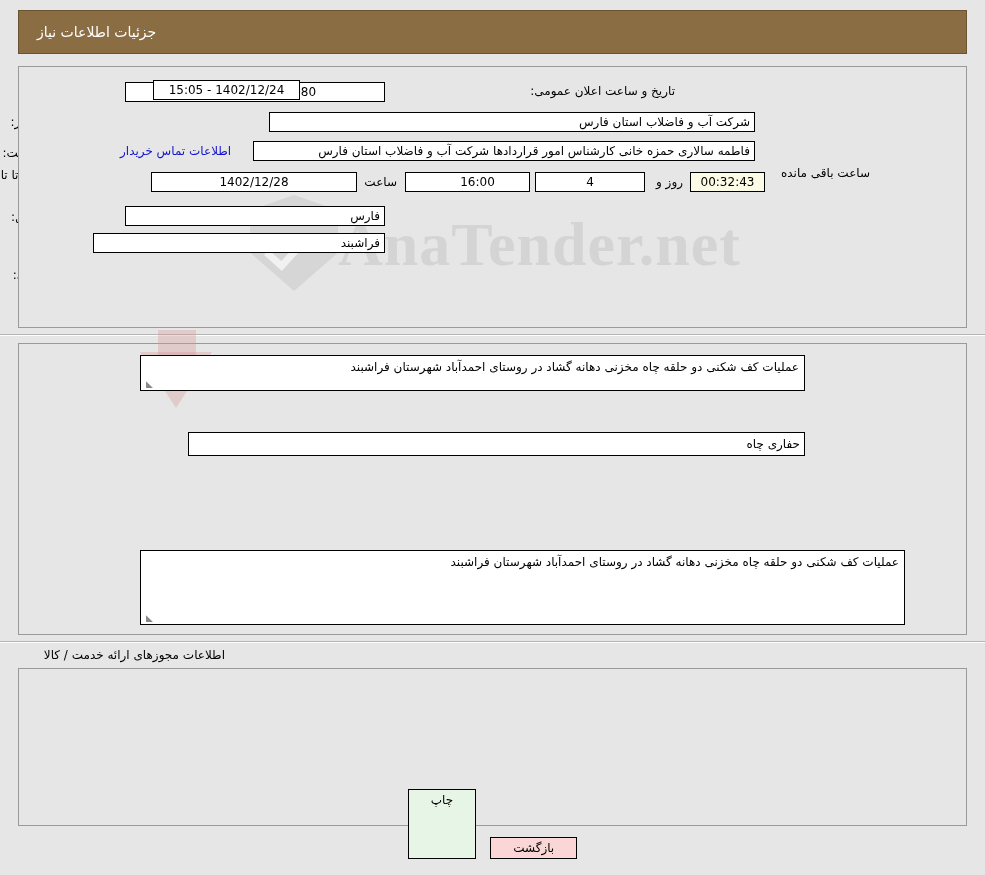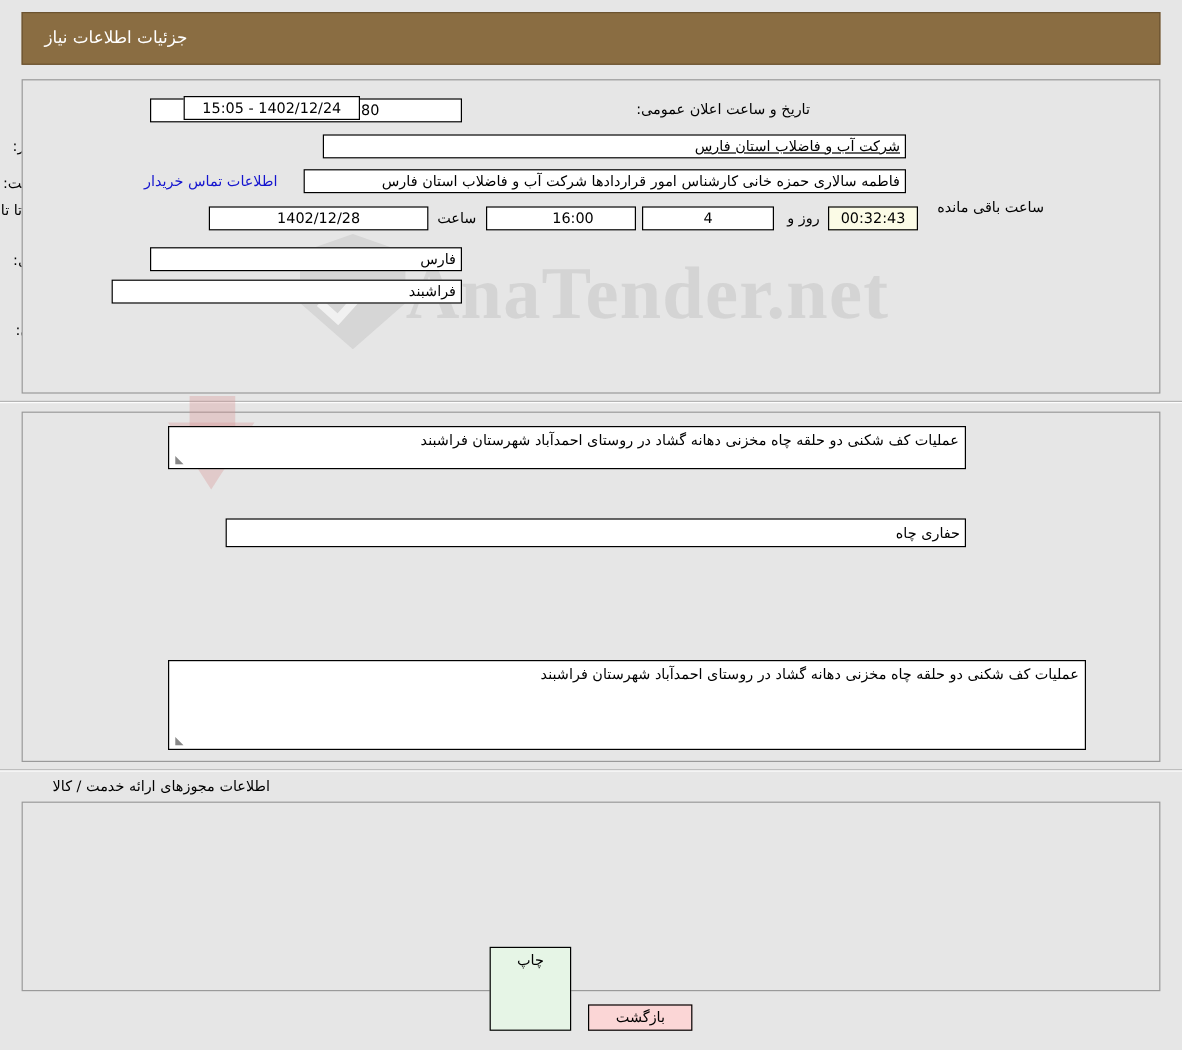--- a/index.html
+++ b/index.html
@@ -288,30 +288,30 @@
   </div>
 
   <div class="panel" style="top:66px; right:18px; left:18px; height:262px;"></div>
 
   <div class="lbl" style="top:84px; right:895px; width:80px;">شماره نیاز:</div>
   <div class="fld center" style="top:82px; right:600px; width:260px; z-index:6;">1102005669001080</div>
   <div class="lbl" style="top:84px; right:310px; width:260px; z-index:6;">تاریخ و ساعت اعلان عمومی:</div>
   <div class="fld center" style="top:80px; right:685px; left:105px; width:auto; z-index:6;">1402/12/24 - 15:05</div>
 
   <div class="lbl" style="top:115px; right:880px; width:95px;">نام دستگاه خریدار:</div>
-  <div class="fld right" style="top:112px; right:230px; left:221px; width:auto; z-index:6;text-decoration:underline;">شرکت آب و فاضلاب استان فارس</div>
+  <div class="fld right" style="top:112px; right:230px; left:221px; width:auto; z-index:6;">شرکت آب و فاضلاب استان فارس</div>
 
   <div class="lbl" style="top:146px; right:872px; width:105px;">ایجاد کننده درخواست:</div>
   <div class="fld right" style="top:141px; right:230px; left:205px; width:auto; z-index:6;">فاطمه سالاری حمزه خانی کارشناس امور قراردادها شرکت آب و فاضلاب استان فارس</div>
   <div class="link" style="top:144px; left:120px; z-index:7;text-align:right;">اطلاعات تماس خریدار</div>
 
   <div class="lbl" style="top:167px; right:867px; width:110px; line-height:16px;">
     <span>مهلت ارسال پاسخ: تا تاریخ:</span>
   </div>
-  <div class="fld center" style="top:172px; right:628px; width:183px; z-index:6;">1402/12/28</div>
+  <div class="fld center" style="top:172px; right:628px; width:206px; z-index:6;">1402/12/28</div>
   <div class="small-lbl" style="top:175px; right:588px; z-index:6;">ساعت</div>
   <div class="fld center" style="top:172px; right:455px; width:125px; z-index:6;padding-left:24px;">16:00</div>
   <div class="fld center" style="top:172px; right:340px; width:110px; z-index:6;">4</div>
   <div class="small-lbl" style="top:175px; right:302px; z-index:6;">روز و</div>
   <div class="fld center yellow" style="top:172px; right:220px; width:75px; z-index:6;">00:32:43</div>
   <div class="small-lbl" style="top:166px; right:115px; z-index:6;margin-left:48px;">ساعت باقی مانده</div>
 
   <div class="lbl" style="top:210px; right:880px; width:95px;">استان محل تحویل:</div>
   <div class="fld right" style="top:206px; right:600px; width:260px; z-index:6;">فارس</div>
 

